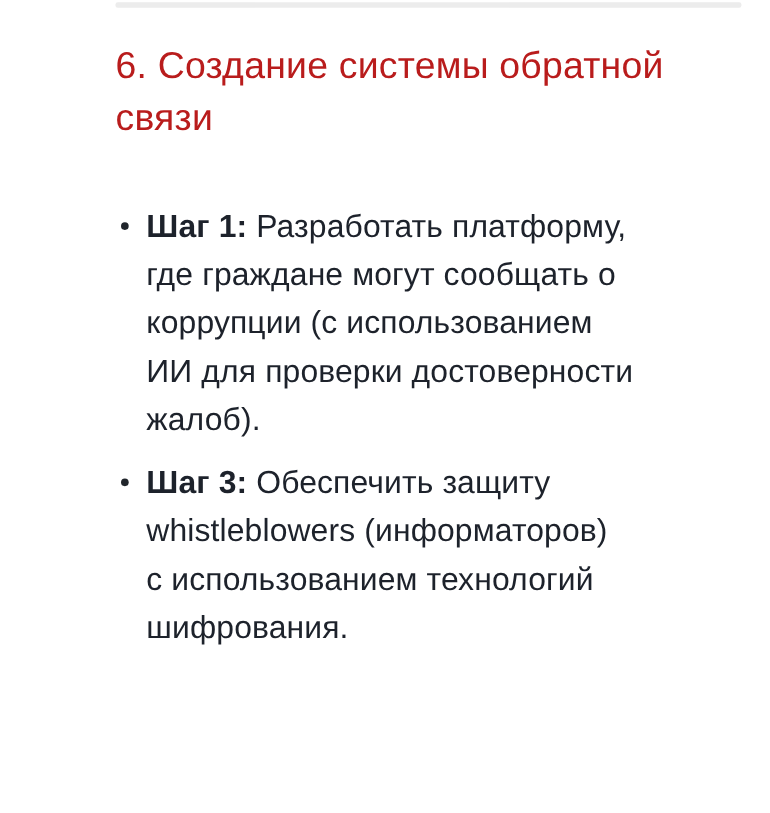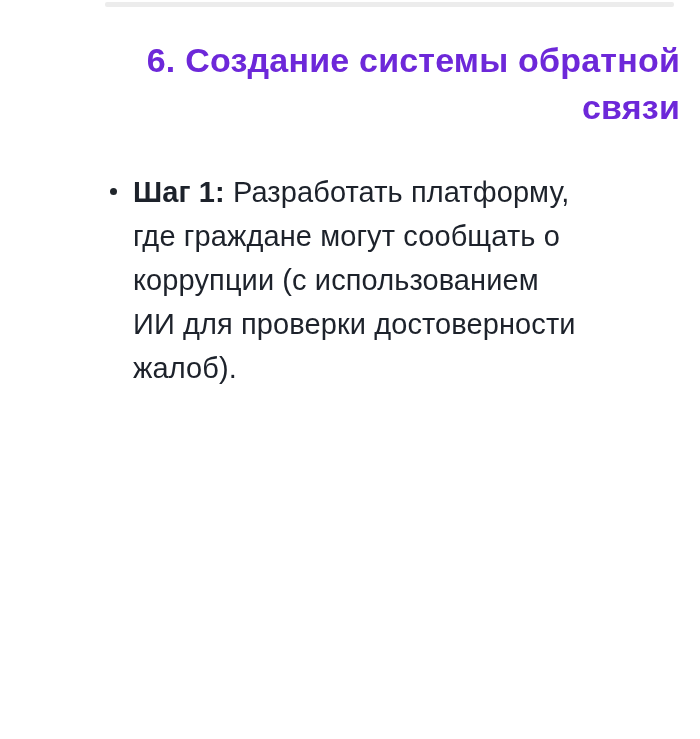--- a/index.html
+++ b/index.html
@@ -24,30 +24,29 @@
     background: #ececec;
     border-radius: 2px;
   }
   .heading {
     position: absolute;
     left: 105px;
     top: 37px;
     width: 575px;
     margin: 0;
     font-size: 34px;
-    font-weight: 700;
+    font-weight: 400;
     line-height: 47px;
     letter-spacing: 0.2px;
-    color: #6d28d9;
-    text-align: right;
+    color: #b91c1c;
   }
   .steps {
     position: absolute;
     left: 105px;
-    top: 170px;
+    top: 184px;
     width: 580px;
     margin: 0;
     padding: 0;
     list-style: none;
   }
   .steps li {
     position: relative;
     padding-left: 28px;
     margin: 0 0 13px 0;
     font-size: 29px;
@@ -75,14 +74,18 @@
 <body>
 
 <div class="page">
   <div class="top-divider"></div>
   <h2 class="heading">6. Создание системы обратной<br>связи</h2>
   <ul class="steps" id="steps-list">
       <li>
         <span class="dot"></span>
         <p class="step-text"><strong>Шаг 1:</strong> <span>Разработать платформу,<br>где граждане могут сообщать о<br>коррупции (с использованием<br>ИИ для проверки достоверности<br>жалоб).</span></p>
       </li>
+      <li>
+        <span class="dot"></span>
+        <p class="step-text"><strong>Шаг 3:</strong> <span>Обеспечить защиту<br>whistleblowers (информаторов)<br>с использованием технологий<br>шифрования.</span></p>
+      </li>
     </ul>
 </div>
 
 </body></html>

